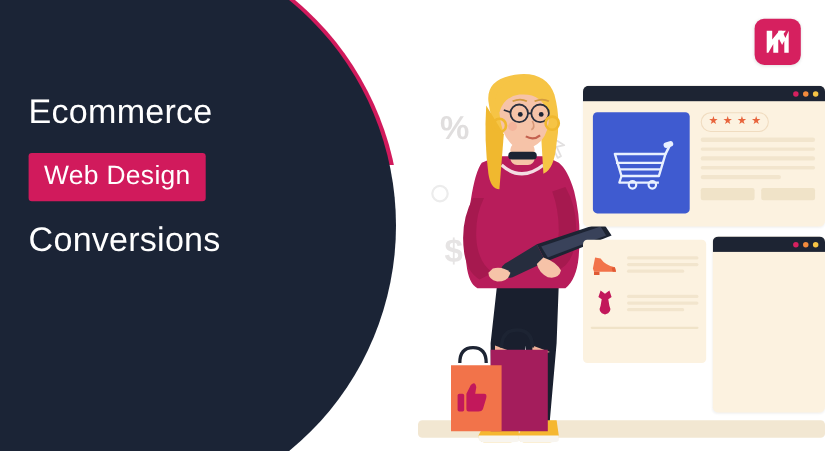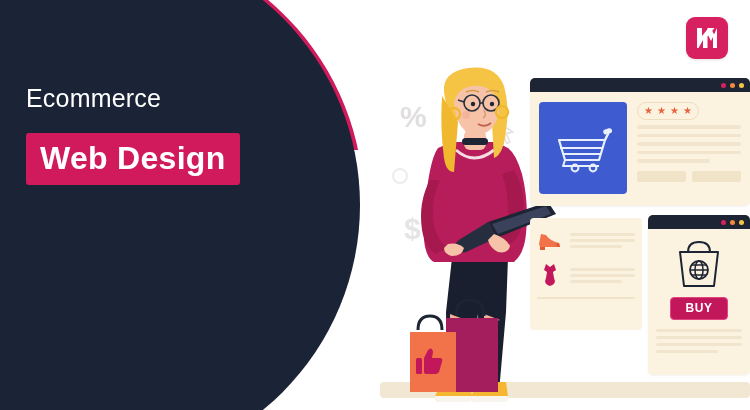--- a/index.html
+++ b/index.html
@@ -28,27 +28,27 @@
     transform:rotate(-2deg);
   }
   .accent-arc-mask {
     position:absolute; left:-130px; top:150px;
     width:500px; height:330px; background:#ffffff;
   }
 
   
   .headline { position:absolute; left:26px; top:86px; width:330px; z-index:8; }
   .h-line {
-    color:#ffffff; font-size:25px; font-weight:400;
+    color:#ffffff; font-size:31px; font-weight:400;
     letter-spacing:.2px; line-height:1;
     margin-bottom:22px; white-space:nowrap;
   }
   .h-hl {
     display:inline-block; background:#d11a5c;
-    color:#ffffff; font-size:32px; font-weight:700;
+    color:#ffffff; font-size:24px; font-weight:400;
     padding:9px 14px 11px 14px; border-radius:3px;
     line-height:1; letter-spacing:.3px;
     margin-bottom:19px;
   }
   .h-line.last { margin-bottom:0; }
 
   
   .logo {
     position:absolute; right:22px; top:17px;
     width:42px; height:42px; border-radius:9px;
@@ -144,20 +144,21 @@
 
 <div id="stage">
 
   <div class="accent-arc"></div>
   <div class="accent-arc-mask"></div>
   <div class="dark-panel"></div>
 
   <div class="headline">
     <div class="h-line">Ecommerce</div>
     <div><span class="h-hl">Web Design</span></div>
+    <div class="h-line last">Conversions</div>
   </div>
 
   <div class="logo">
     <svg width="26" height="26" viewBox="0 0 26 26">
       <path d="M3 3 L8 3 L8 11 L14.5 3 L20.5 3 L13.5 11.5 L13.5 11.5 L13.5 23 L9 23 L9 15 L4.5 23 L3 23 Z" fill="#ffffff"></path>
       <path d="M13.5 3 L17 3 L20 9.5 L23 3 L23 23 L19 23 L19 12 L17 16 L13.5 9 Z" fill="#ffffff"></path>
     </svg>
   </div>
 
   <div class="illus">
@@ -299,36 +300,20 @@
       </div>
       <div class="list-sep"></div>
     </div>
 
     <div class="win win-sec">
       <div class="bar">
         <span class="dot a"></span>
         <span class="dot b"></span>
         <span class="dot c"></span>
       </div>
-      <div class="body">
-        <svg class="bag-icon" viewBox="0 0 58 52">
-          <path d="M18 14 Q18 4 29 4 Q40 4 40 14" fill="none" stroke="#1d2433" stroke-width="2"></path>
-          <path d="M10 14 L48 14 L44 48 L14 48 Z" fill="none" stroke="#1d2433" stroke-width="2" stroke-linejoin="round"></path>
-          <circle cx="29" cy="32" r="9" fill="none" stroke="#1d2433" stroke-width="1.8"></circle>
-          <ellipse cx="29" cy="32" rx="4" ry="9" fill="none" stroke="#1d2433" stroke-width="1.5"></ellipse>
-          <path d="M20 32 L38 32 M21.5 27 L36.5 27 M21.5 37 L36.5 37" stroke="#1d2433" stroke-width="1.4"></path>
-        </svg>
-        <div class="buy-btn">BUY</div>
-        <div class="sec-lines">
-          <div class="tline"></div>
-          <div class="tline"></div>
-          <div class="tline"></div>
-          <div class="tline" style="width:72%"></div>
-        </div>
-      </div>
     </div>
 
     <svg class="bags" viewBox="0 0 130 104">
 
       <path d="M54 20 Q54 4 68 4 Q82 4 82 20" fill="none" stroke="#1d2433" stroke-width="3.2"></path>
       <path d="M44 22 L96 22 L96 96 L44 96 Z" fill="#a41d5c"></path>
 
       <path d="M16 34 Q16 20 28 20 Q40 20 40 34" fill="none" stroke="#1d2433" stroke-width="3"></path>
       <path d="M8 36 L54 36 L54 96 L8 96 Z" fill="#f2734a"></path>
 

